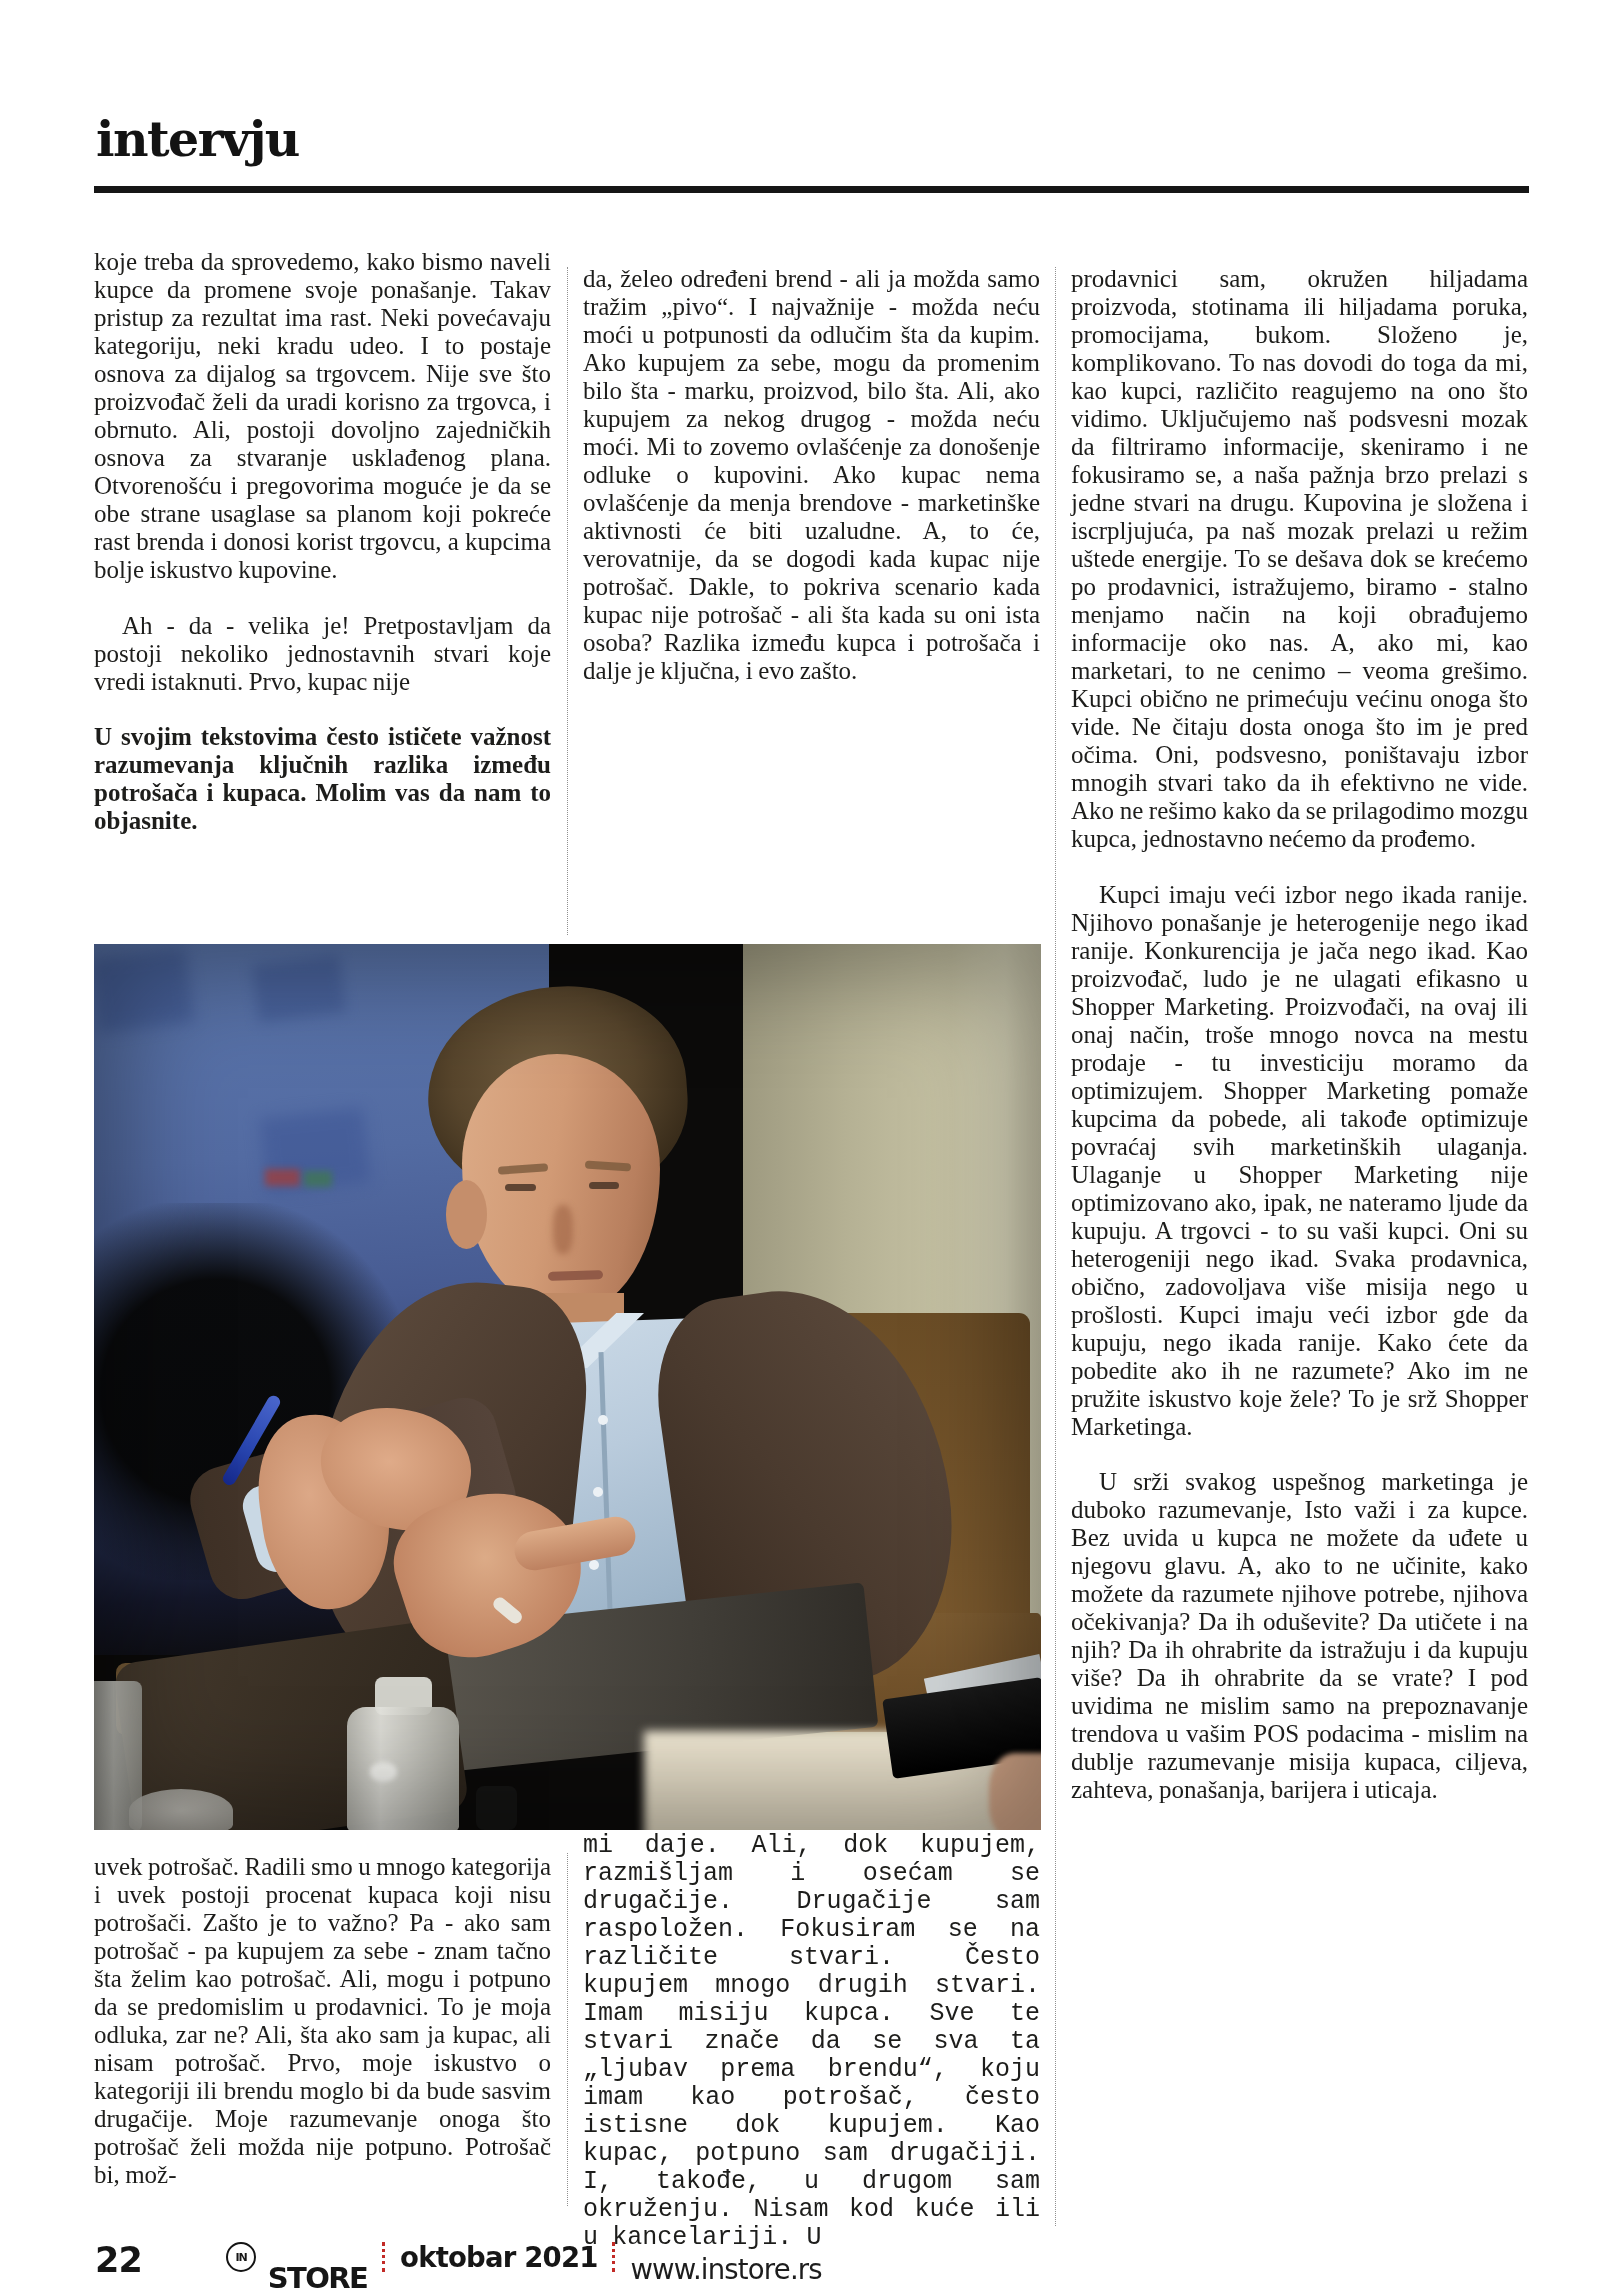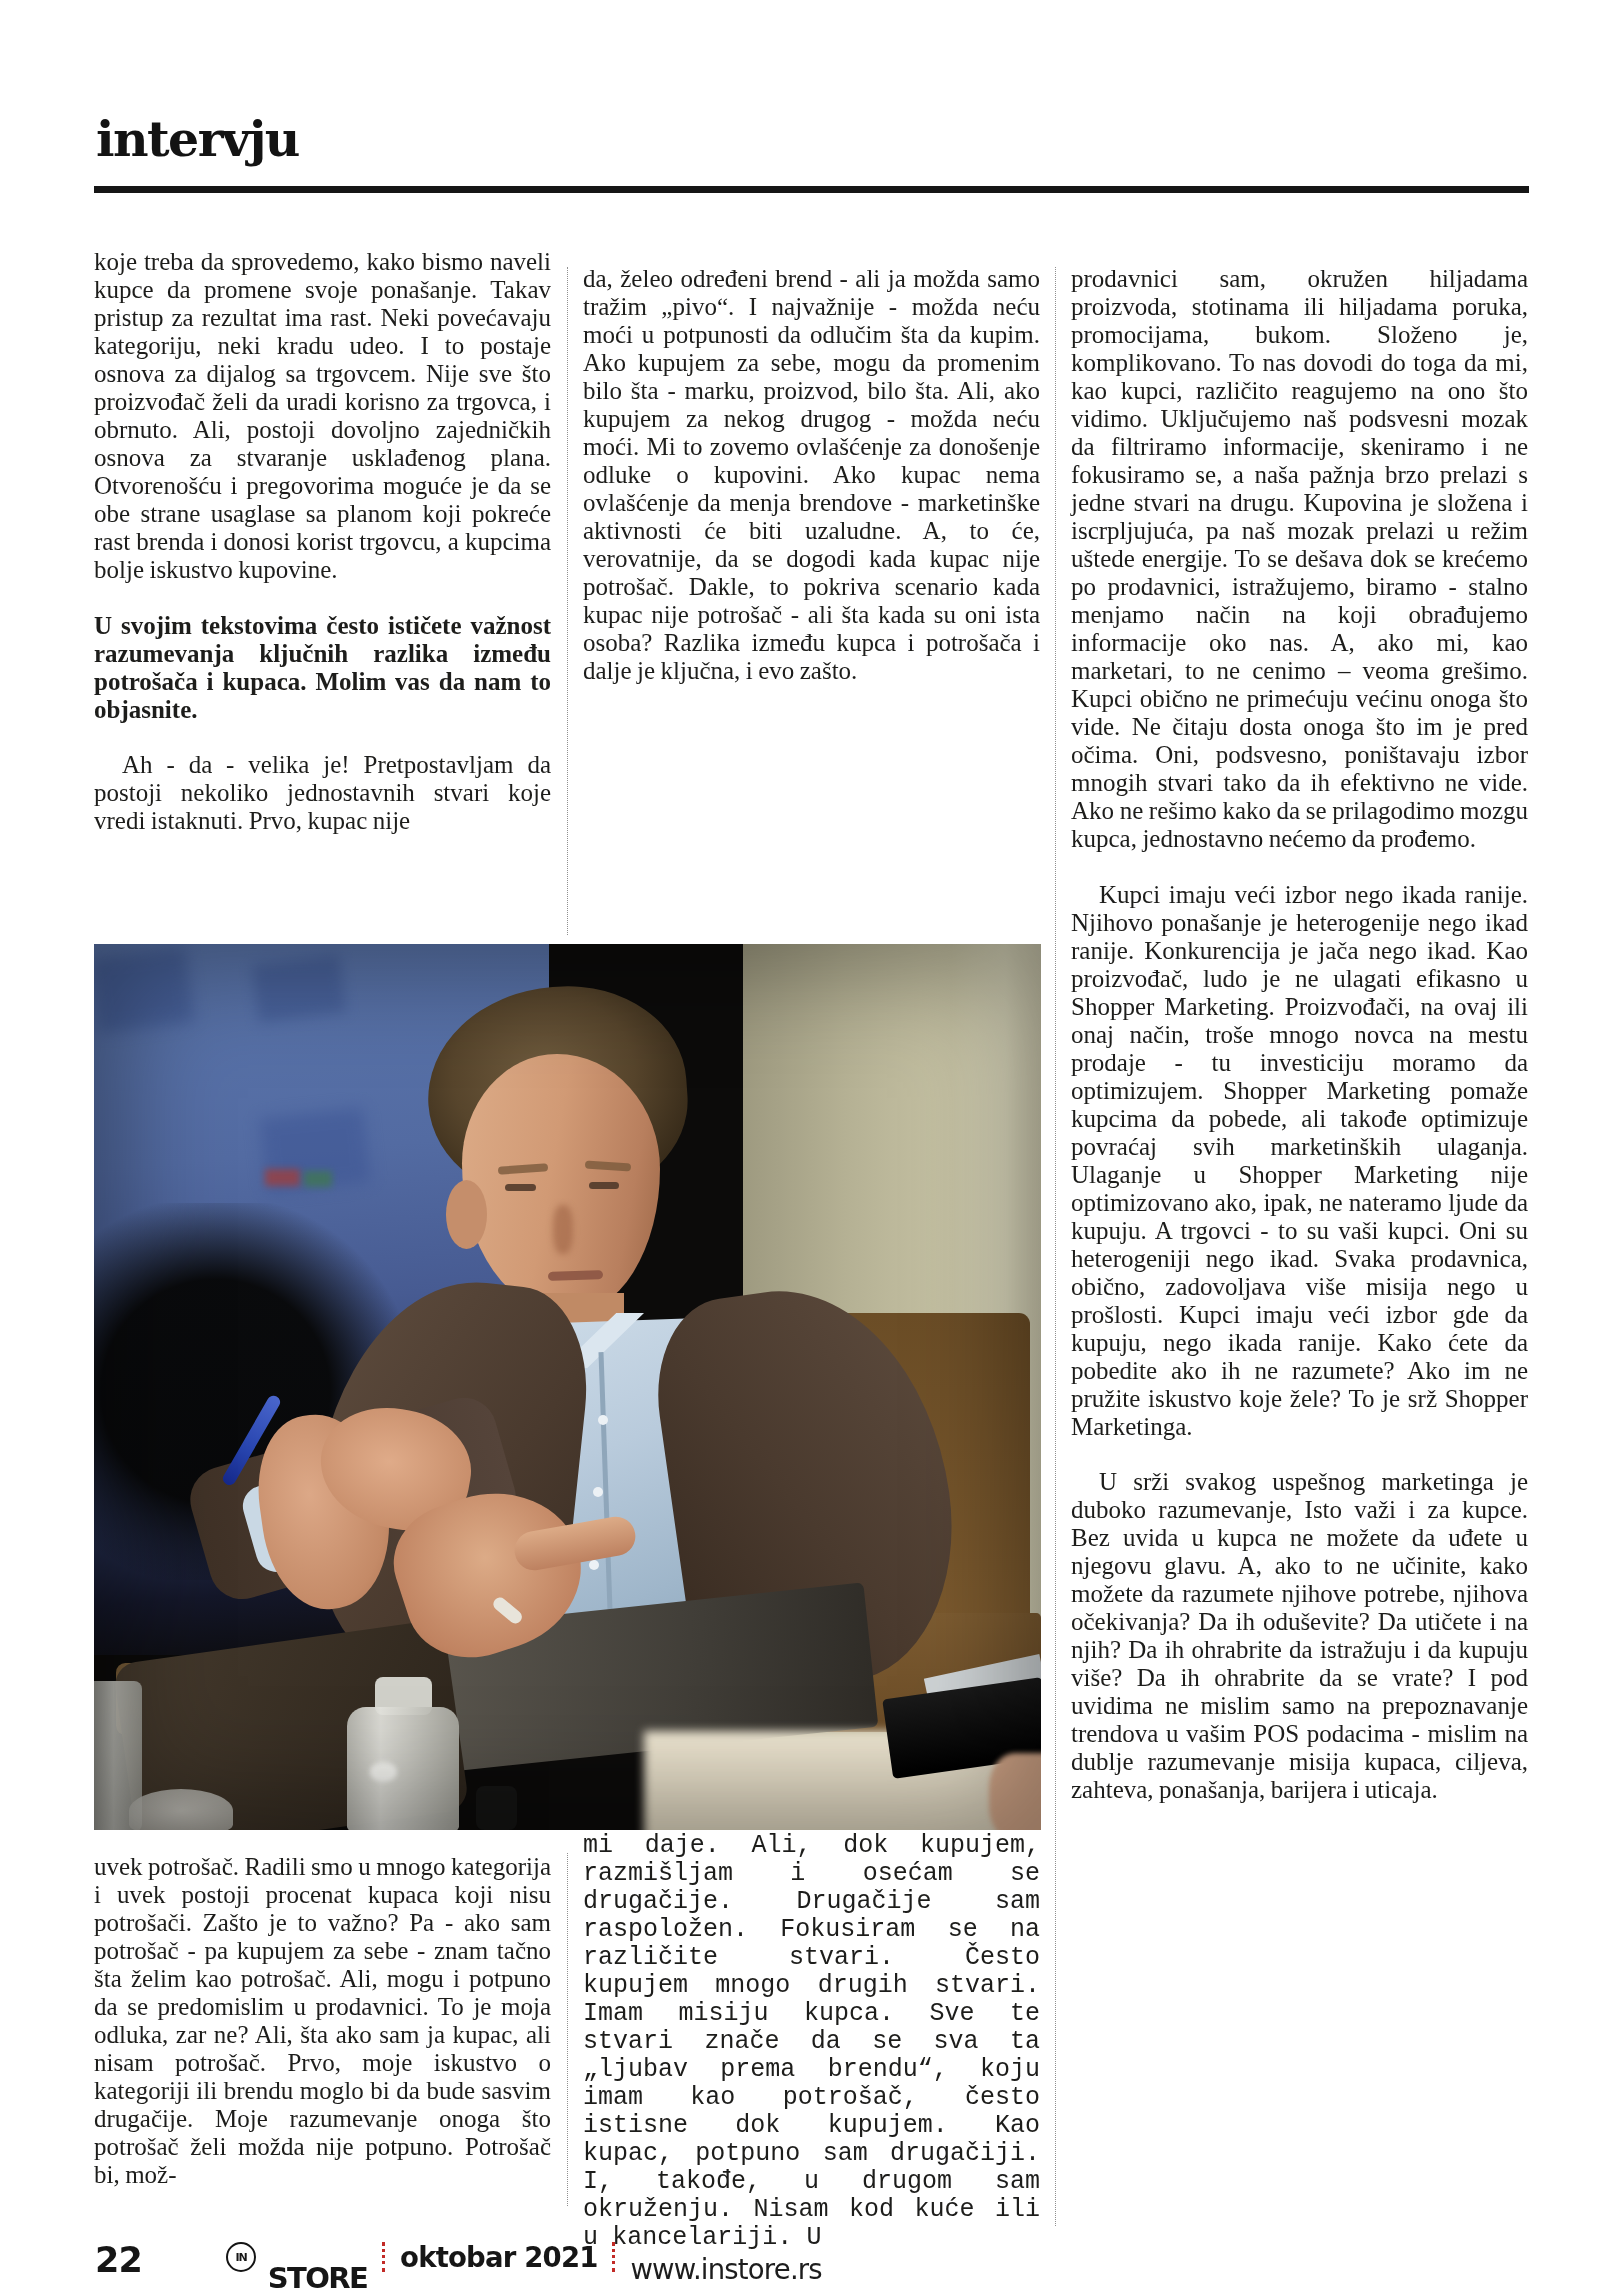--- a/index.html
+++ b/index.html
@@ -146,22 +146,22 @@
 </head>
 <body>
 
 <div class="page">
 
   <div class="section-label">intervju</div>
   <div class="header-rule"></div>
 
   <div class="col" id="col1-top">
     <p>koje treba da sprovedemo, kako bismo naveli kupce da promene svoje ponašanje. Takav pristup za rezultat ima rast. Neki povećavaju kategoriju, neki kradu udeo. I to postaje osnova za dijalog sa trgovcem. Nije sve što proizvođač želi da uradi korisno za trgovca, i obrnuto. Ali, postoji dovoljno zajedničkih osnova za stvaranje usklađenog plana. Otvorenošću i pregovorima moguće je da se obe strane usaglase sa planom koji pokreće rast brenda i donosi korist trgovcu, a kupcima bolje iskustvo kupovine.</p>
+    <p class="gap ind">Ah - da - velika je! Pretpostavljam da postoji nekoliko jednostavnih stvari koje vredi istaknuti. Prvo, kupac nije</p>
     <p class="gap q">U svojim tekstovima često ističete važnost razumevanja ključnih razlika između potrošača i kupaca. Molim vas da nam to objasnite.</p>
-    <p class="gap ind">Ah - da - velika je! Pretpostavljam da postoji nekoliko jednostavnih stvari koje vredi istaknuti. Prvo, kupac nije</p>
   </div>
 
   <div class="col" id="col2-top">
     <p>da, želeo određeni brend - ali ja možda samo tražim „pivo“. I najvažnije - možda neću moći u potpunosti da odlučim šta da kupim. Ako kupujem za sebe, mogu da promenim bilo šta - marku, proizvod, bilo šta. Ali, ako kupujem za nekog drugog - možda neću moći. Mi to zovemo ovlašćenje za donošenje odluke o kupovini. Ako kupac nema ovlašćenje da menja brendove - marketinške aktivnosti će biti uzaludne. A, to će, verovatnije, da se dogodi kada kupac nije potrošač. Dakle, to pokriva scenario kada kupac nije potrošač - ali šta kada su oni ista osoba? Razlika između kupca i potrošača i dalje je ključna, i evo zašto.</p>
   </div>
 
   <div class="col" id="col3">
     <p>prodavnici sam, okružen hiljadama proizvoda, stotinama ili hiljadama poruka, promocijama, bukom. Složeno je, komplikovano. To nas dovodi do toga da mi, kao kupci, različito reagujemo na ono što vidimo. Uključujemo naš podsvesni mozak da filtriramo informacije, skeniramo i ne fokusiramo se, a naša pažnja brzo prelazi s jedne stvari na drugu. Kupovina je složena i iscrpljujuća, pa naš mozak prelazi u režim uštede energije. To se dešava dok se krećemo po prodavnici, istražujemo, biramo - stalno menjamo način na koji obrađujemo informacije oko nas. A, ako mi, kao marketari, to ne cenimo – veoma grešimo. Kupci obično ne primećuju većinu onoga što vide. Ne čitaju dosta onoga što im je pred očima. Oni, podsvesno, poništavaju izbor mnogih stvari tako da ih efektivno ne vide. Ako ne rešimo kako da se prilagodimo mozgu kupca, jednostavno nećemo da prođemo.</p>
     <p class="gap ind">Kupci imaju veći izbor nego ikada ranije. Njihovo ponašanje je heterogenije nego ikad ranije. Konkurencija je jača nego ikad. Kao proizvođač, ludo je ne ulagati efikasno u Shopper Marketing. Proizvođači, na ovaj ili onaj način, troše mnogo novca na mestu prodaje - tu investiciju moramo da optimizujem. Shopper Marketing pomaže kupcima da pobede, ali takođe optimizuje povraćaj svih marketinških ulaganja. Ulaganje u Shopper Marketing nije optimizovano ako, ipak, ne nateramo ljude da kupuju. A trgovci - to su vaši kupci. Oni su heterogeniji nego ikad. Svaka prodavnica, obično, zadovoljava više misija nego u prošlosti. Kupci imaju veći izbor gde da kupuju, nego ikada ranije. Kako ćete da pobedite ako ih ne razumete? Ako im ne pružite iskustvo koje žele? To je srž Shopper Marketinga.</p>
     <p class="gap ind">U srži svakog uspešnog marketinga je duboko razumevanje, Isto važi i za kupce. Bez uvida u kupca ne možete da uđete u njegovu glavu. A, ako to ne učinite, kako možete da razumete njihove potrebe, njihova očekivanja? Da ih oduševite? Da utičete i na njih? Da ih ohrabrite da istražuju i da kupuju više? Da ih ohrabrite da se vrate? I pod uvidima ne mislim samo na prepoznavanje trendova u vašim POS podacima - mislim na dublje razumevanje misija kupaca, ciljeva, zahteva, ponašanja, barijera i uticaja.</p>

